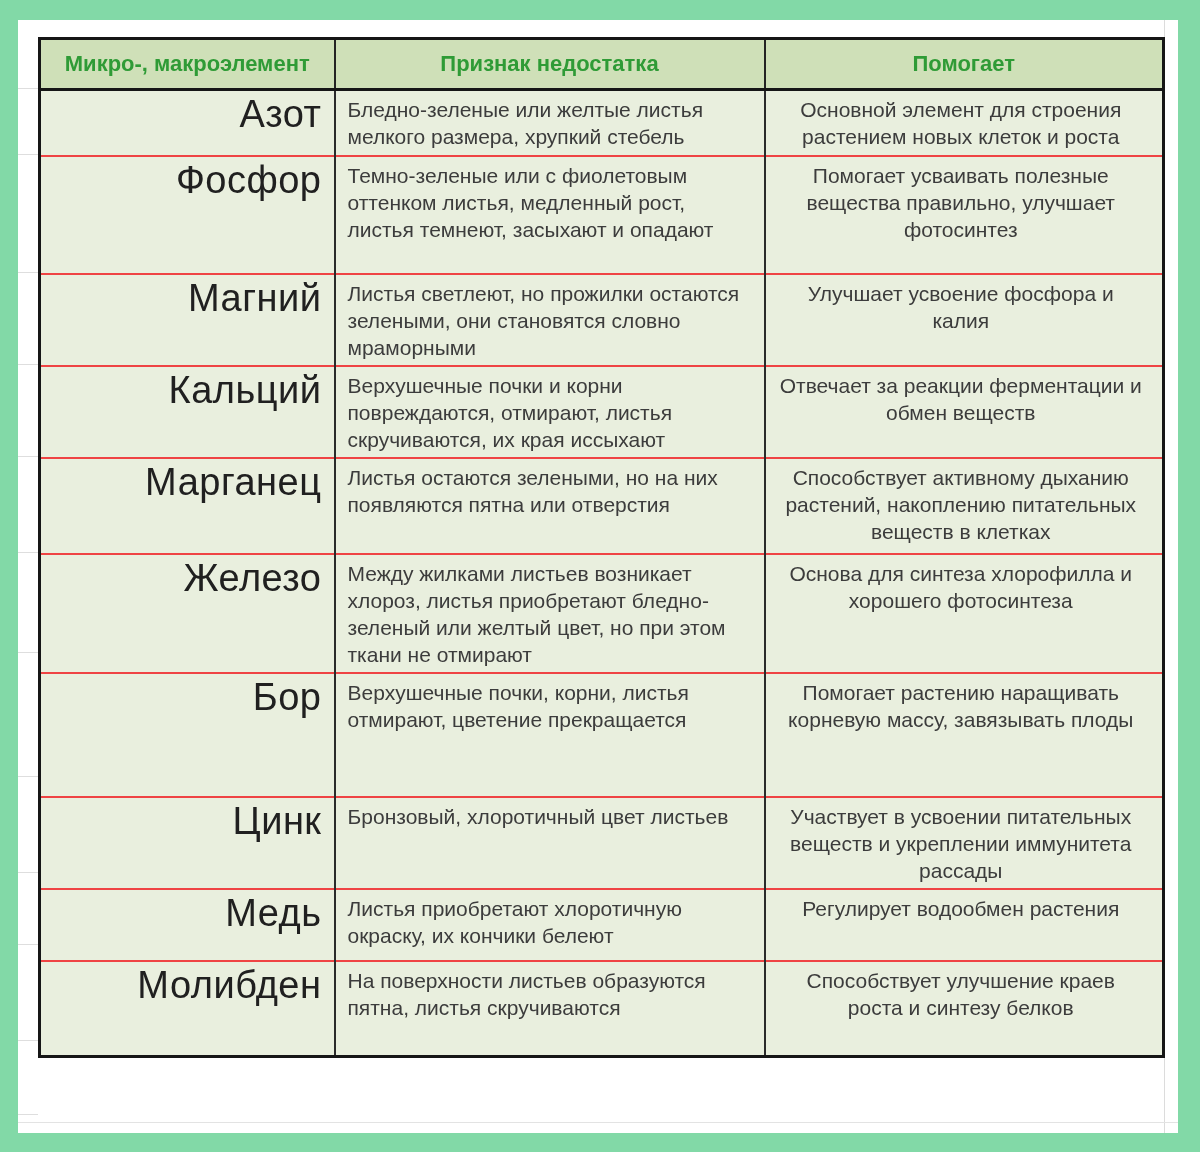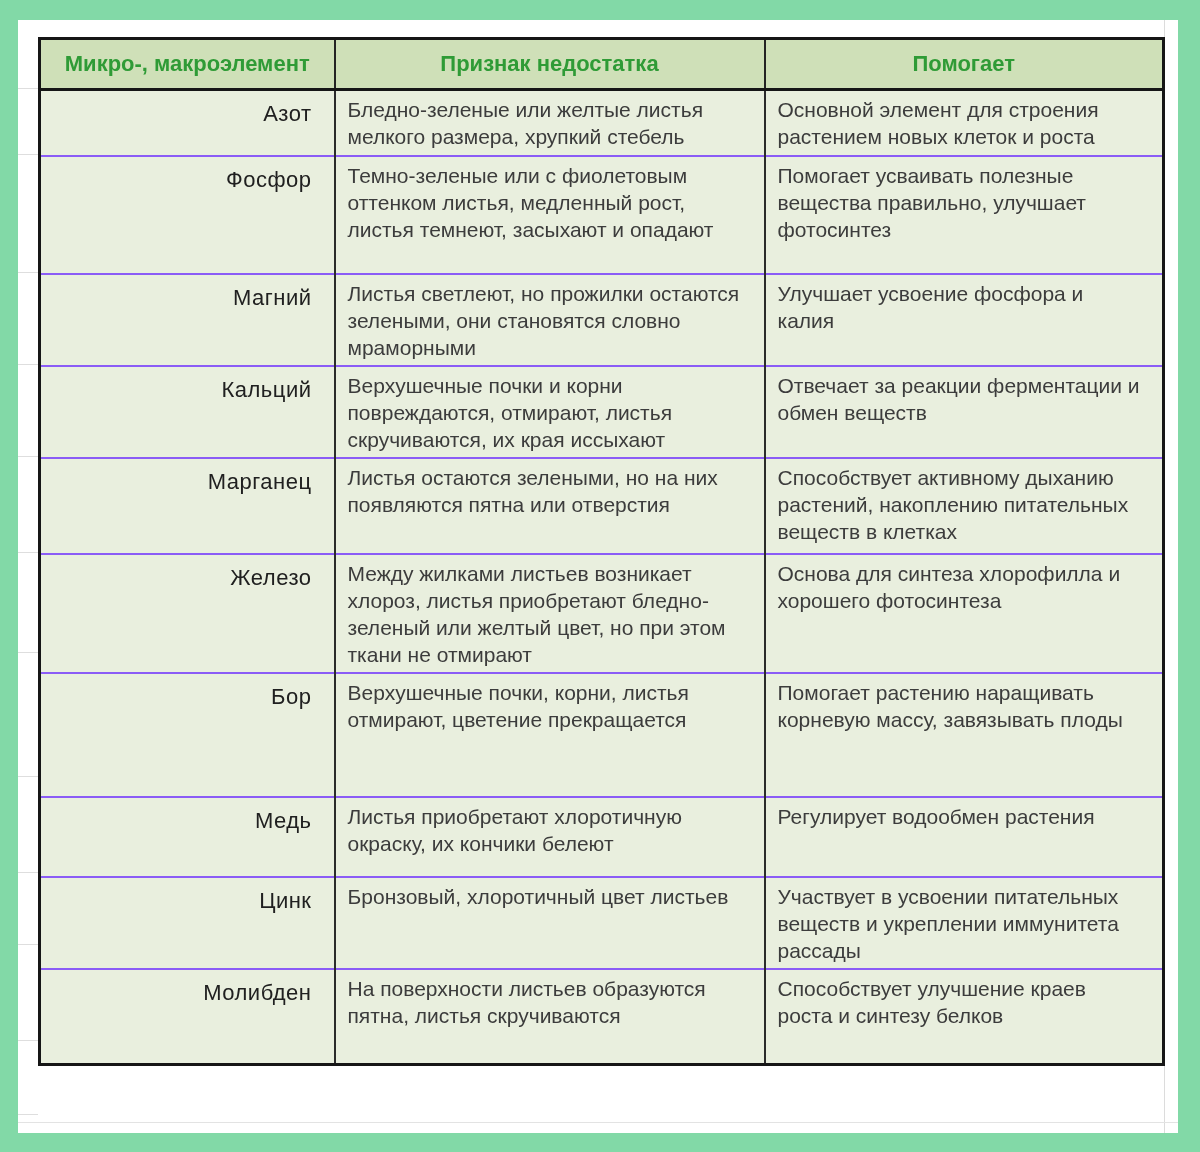--- a/index.html
+++ b/index.html
@@ -78,39 +78,39 @@
     border-left: 2px solid #242424;
     border-bottom: 3px solid #161616;
     padding: 2px 6px;
   }
   th:first-child { border-left: none; }
 
   td {
     background: #e9efde;
     vertical-align: top;
     border-left: 2px solid #2b2b2b;
-    border-top: 2px solid #8b5cf6;
+    border-top: 2px solid #ef4444;
     color: #3c3c3c;
     font-size: 21px;
     line-height: 27px;
     padding: 5px 8px 4px 12px;
   }
   td:first-child { border-left: none; }
   tbody tr:first-child td { border-top: none; }
 
   td.element {
     text-align: right;
-    padding-right: 22px;
+    padding-right: 12px;
     padding-top: 6px;
-    font-size: 22px;
+    font-size: 38px;
     line-height: 34px;
     color: #202020;
     letter-spacing: 0.5px;
   }
-  td.function { padding-right: 18px; }
+  td.function { padding-right: 18px; text-align: center; }
 
   
   tbody tr:nth-child(1)  { height: 66px; }
   tbody tr:nth-child(2)  { height: 118px; }
   tbody tr:nth-child(3)  { height: 92px; }
   tbody tr:nth-child(4)  { height: 92px; }
   tbody tr:nth-child(5)  { height: 96px; margin-top: 19px; }
   tbody tr:nth-child(6)  { height: 100px; }
   tbody tr:nth-child(7)  { height: 124px; }
   tbody tr:nth-child(8)  { height: 80px; }
@@ -182,29 +182,29 @@
           <td class="element">Железо</td>
           <td class="deficiency">Между жилками листьев возникает хлороз, листья приобретают бледно-зеленый или желтый цвет, но при этом ткани не отмирают</td>
           <td class="function">Основа для синтеза хлорофилла и хорошего фотосинтеза</td>
         </tr>
         <tr>
           <td class="element">Бор</td>
           <td class="deficiency">Верхушечные почки, корни, листья отмирают, цветение прекращается</td>
           <td class="function">Помогает растению наращивать корневую массу, завязывать плоды</td>
         </tr>
         <tr>
+          <td class="element">Цинк</td>
+          <td class="deficiency">Бронзовый, хлоротичный цвет листьев</td>
+          <td class="function">Участвует в усвоении питательных веществ и укреплении иммунитета рассады</td>
+        </tr>
+        <tr>
           <td class="element">Медь</td>
           <td class="deficiency">Листья приобретают хлоротичную окраску, их кончики белеют</td>
           <td class="function">Регулирует водообмен растения</td>
         </tr>
         <tr>
-          <td class="element">Цинк</td>
-          <td class="deficiency">Бронзовый, хлоротичный цвет листьев</td>
-          <td class="function">Участвует в усвоении питательных веществ и укреплении иммунитета рассады</td>
-        </tr>
-        <tr>
           <td class="element">Молибден</td>
           <td class="deficiency">На поверхности листьев образуются пятна, листья скручиваются</td>
           <td class="function">Способствует улучшение краев роста и синтезу белков</td>
         </tr>
       </tbody>
   </table>
 </div>
 
 </body></html>

